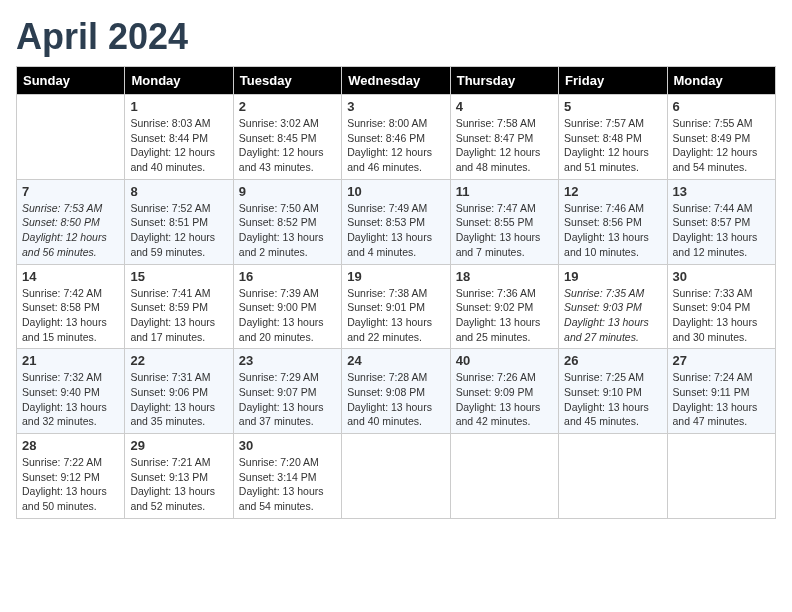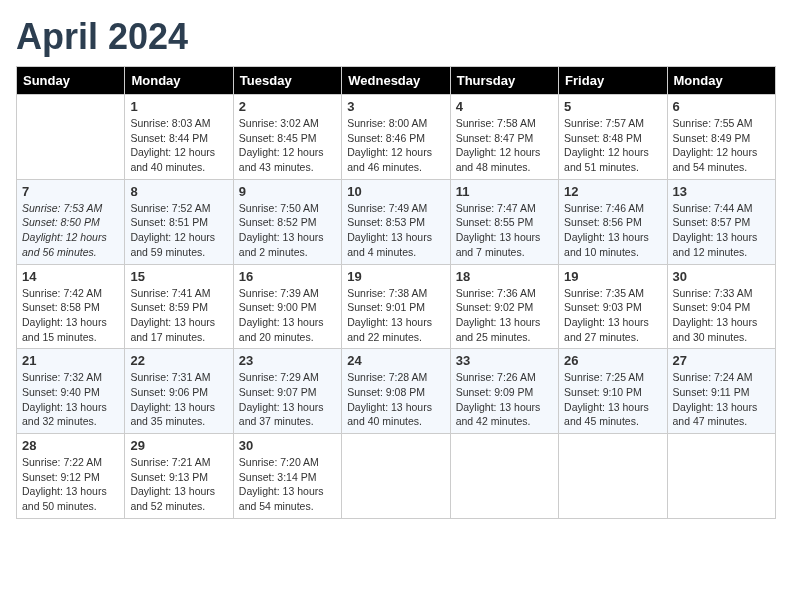--- a/index.html
+++ b/index.html
@@ -230,21 +230,21 @@
         </td>
         <td>
           <span class="day-num">18</span>
           <div class="cell-info" style="white-space: pre-line;">Sunrise: 7:36 AM
 Sunset: 9:02 PM
 Daylight: 13 hours
 and 25 minutes.</div>
         </td>
         <td>
           <span class="day-num">19</span>
-          <div class="cell-info" style="white-space: pre-line;">Sunrise: 7:35 AM
+          <div class="cell-info" style="white-space: pre-line; font-style: italic;">Sunrise: 7:35 AM
 Sunset: 9:03 PM
 Daylight: 13 hours
 and 27 minutes.</div>
         </td>
         <td>
           <span class="day-num">30</span>
           <div class="cell-info" style="white-space: pre-line;">Sunrise: 7:33 AM
 Sunset: 9:04 PM
 Daylight: 13 hours
 and 30 minutes.</div>
@@ -273,21 +273,21 @@
 and 37 minutes.</div>
         </td>
         <td>
           <span class="day-num">24</span>
           <div class="cell-info" style="white-space: pre-line;">Sunrise: 7:28 AM
 Sunset: 9:08 PM
 Daylight: 13 hours
 and 40 minutes.</div>
         </td>
         <td>
-          <span class="day-num">33</span>
+          <span class="day-num">40</span>
           <div class="cell-info" style="white-space: pre-line;">Sunrise: 7:26 AM
 Sunset: 9:09 PM
 Daylight: 13 hours
 and 42 minutes.</div>
         </td>
         <td>
           <span class="day-num">26</span>
           <div class="cell-info" style="white-space: pre-line;">Sunrise: 7:25 AM
 Sunset: 9:10 PM
 Daylight: 13 hours

